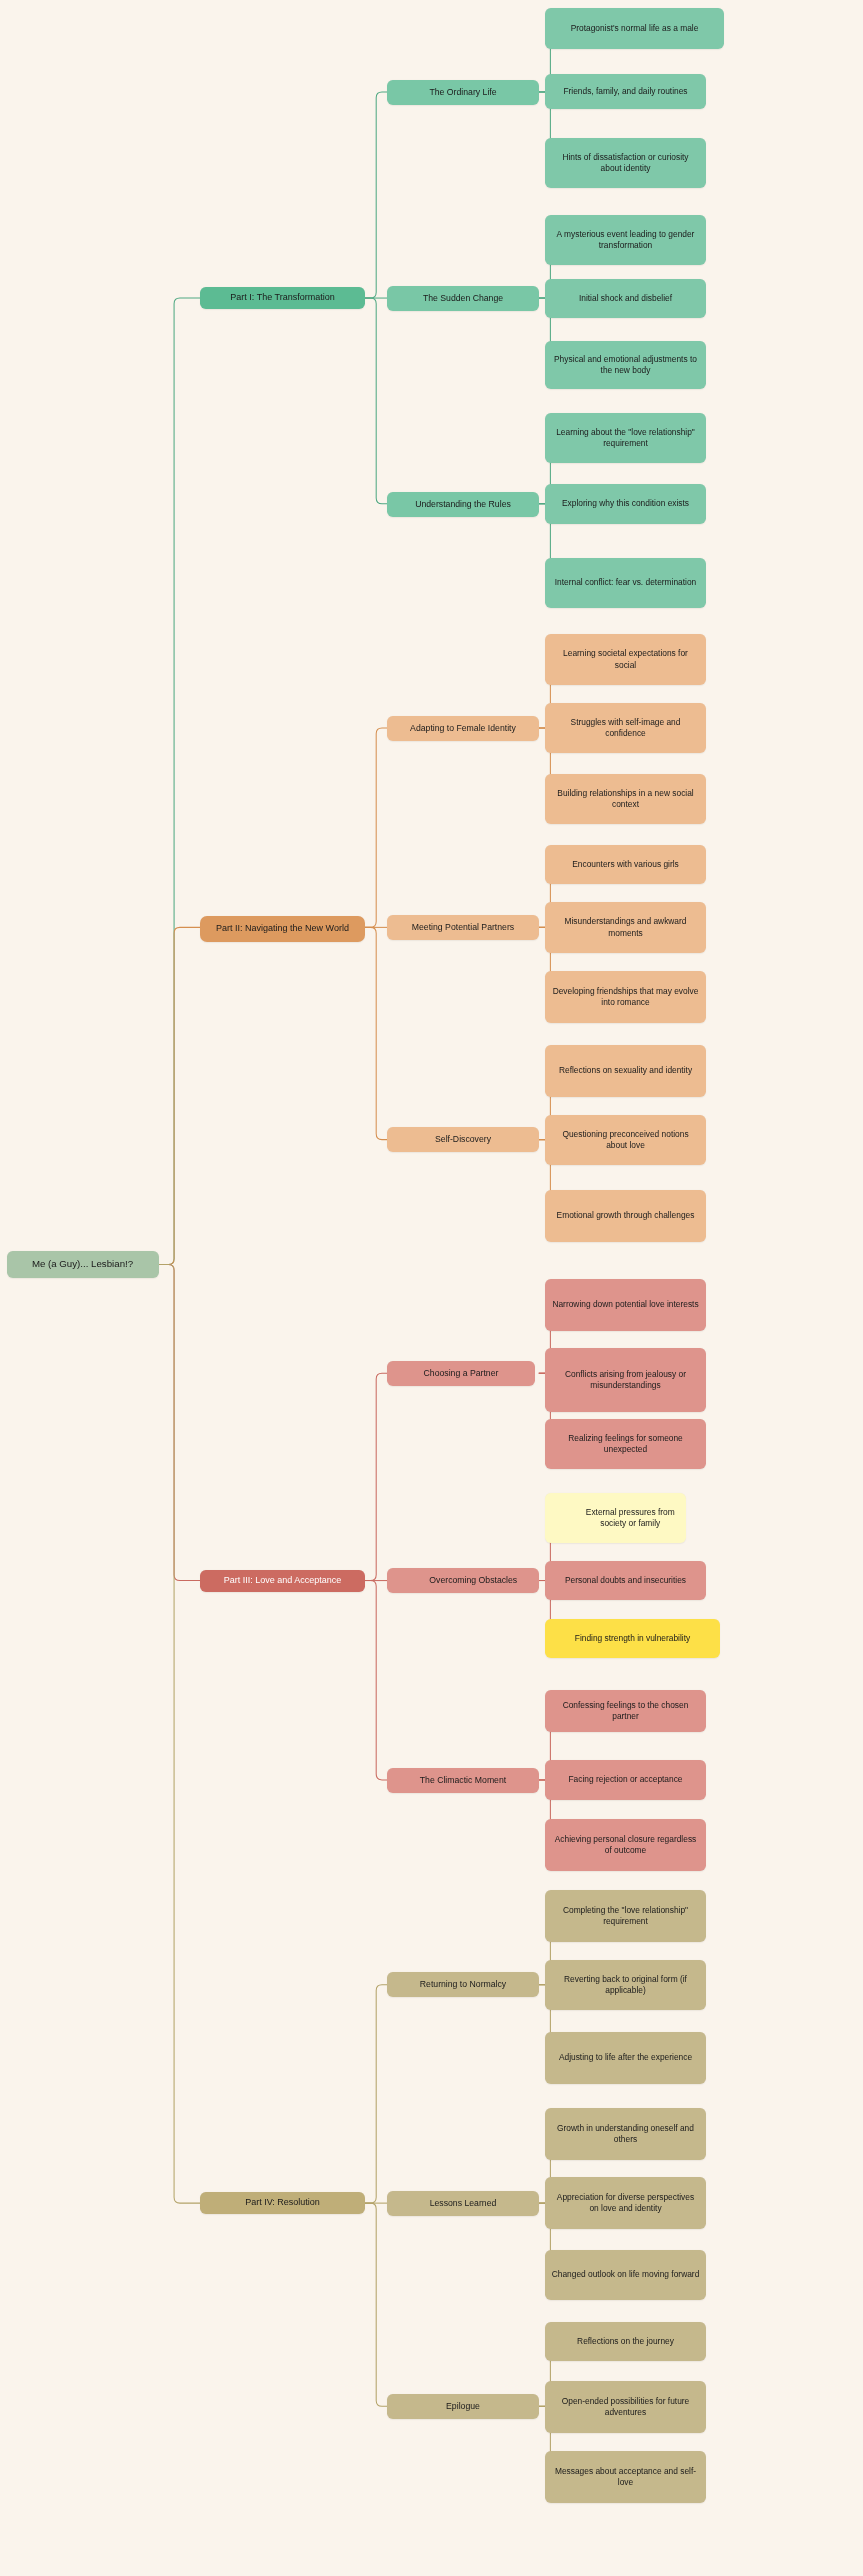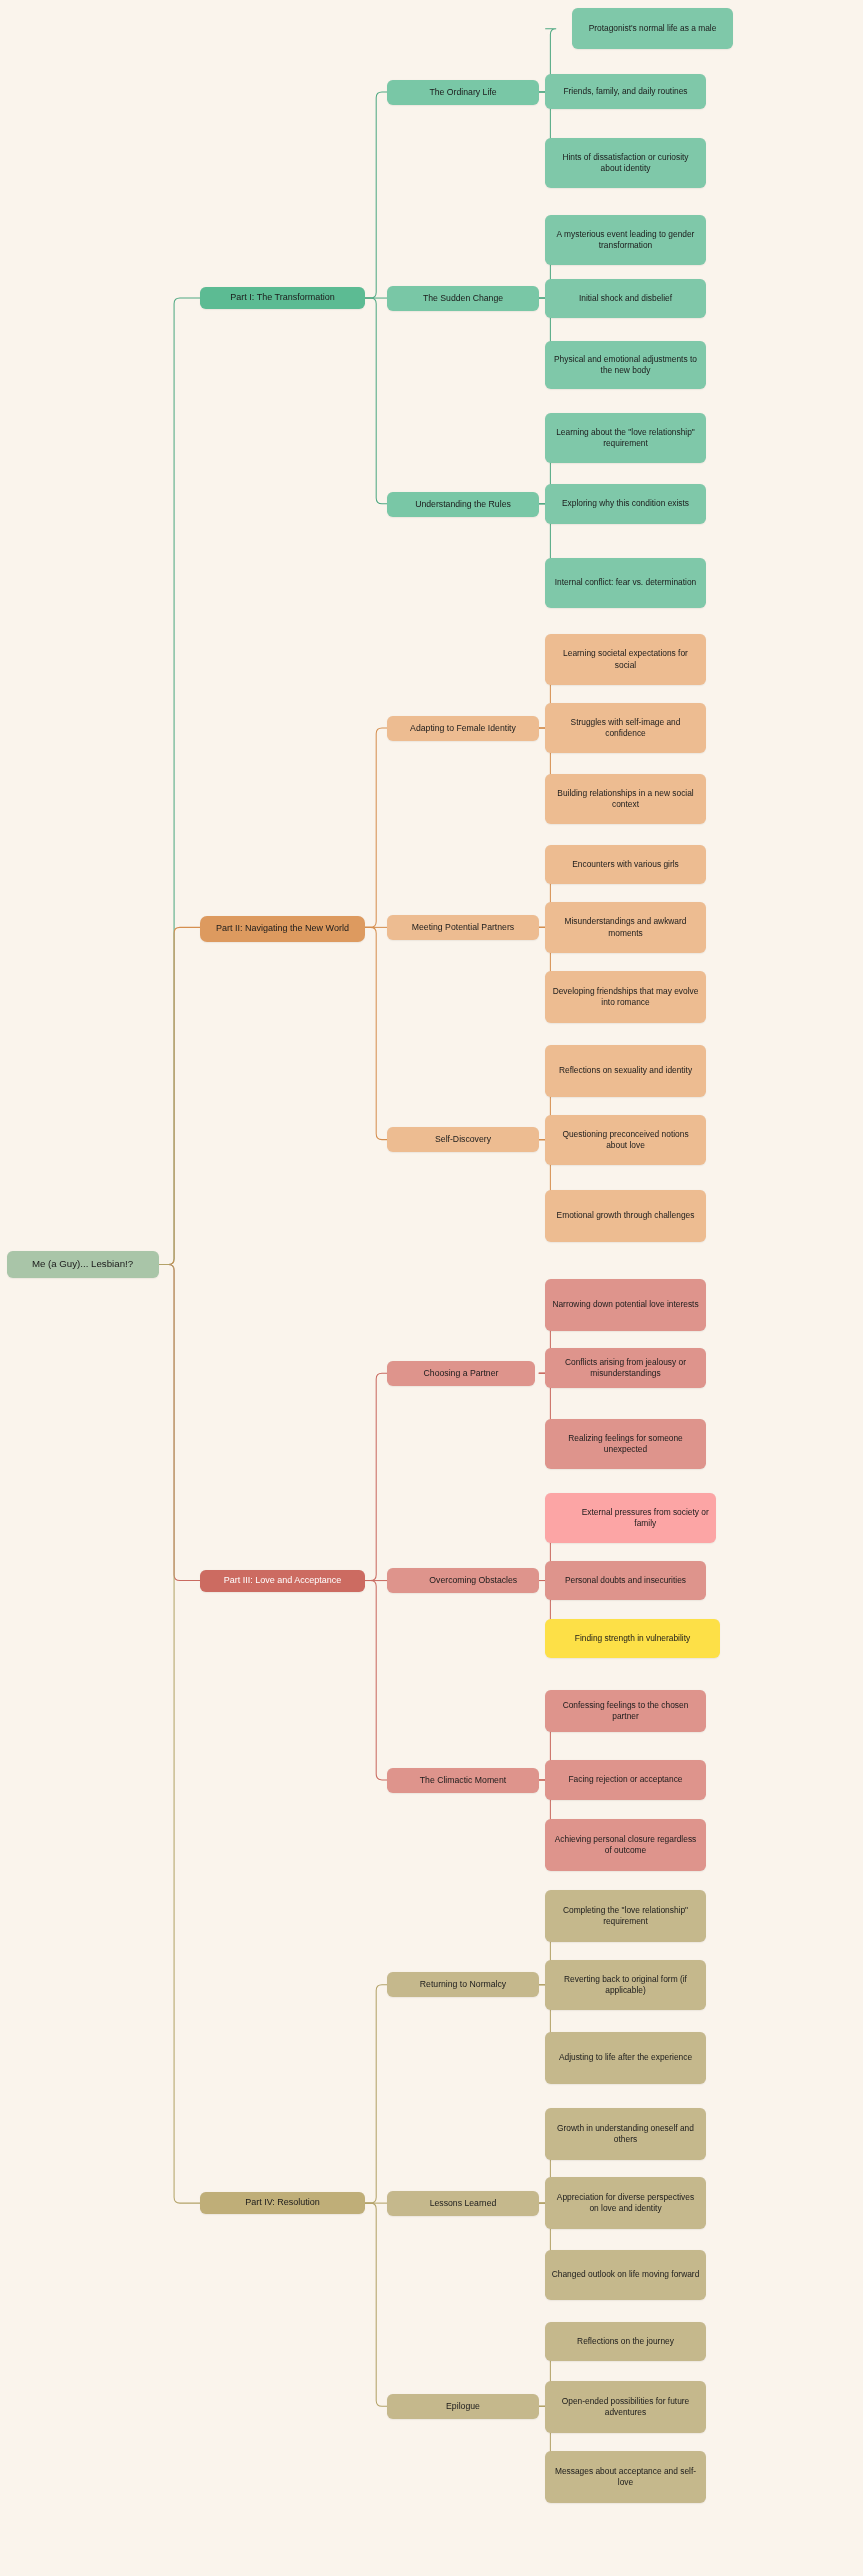--- a/index.html
+++ b/index.html
@@ -84,21 +84,21 @@
       <path d="M 835 3730 L 844 3730 Q 853 3730 853 3739 L 853 3831 Q 853 3840 862 3840 L 845 3840" fill="none" stroke="#B3A268" stroke-width="1.6"></path>
       <path d="M 565 3415 L 574 3415 Q 583 3415 583 3406 L 583 3085.5 Q 583 3076.5 592 3076.5 L 600 3076.5" fill="none" stroke="#B3A268" stroke-width="1.6"></path>
       <path d="M 565 3415 L 600 3415" fill="none" stroke="#B3A268" stroke-width="1.6"></path>
       <path d="M 565 3415 L 574 3415 Q 583 3415 583 3424 L 583 3721 Q 583 3730 592 3730 L 600 3730" fill="none" stroke="#B3A268" stroke-width="1.6"></path>
       <path d="M 245 1960 L 260.7 1960 Q 269.7 1960 269.7 1951 L 269.7 471 Q 269.7 462 278.7 462 L 310 462" fill="none" stroke="#4FA882" stroke-width="1.6"></path>
       <path d="M 245 1960 L 260.7 1960 Q 269.7 1960 269.7 1951 L 269.7 1446.5 Q 269.7 1437.5 278.7 1437.5 L 310 1437.5" fill="none" stroke="#D58F50" stroke-width="1.6"></path>
       <path d="M 245 1960 L 260.7 1960 Q 269.7 1960 269.7 1969 L 269.7 2441 Q 269.7 2450 278.7 2450 L 310 2450" fill="none" stroke="#C96A60" stroke-width="1.6"></path>
       <path d="M 245 1960 L 260.7 1960 Q 269.7 1960 269.7 1969 L 269.7 3406 Q 269.7 3415 278.7 3415 L 310 3415" fill="none" stroke="#B3A268" stroke-width="1.6"></path>
     </svg>
   <div id="nodes">
-      <div class="node leaf" style="left: 572px; top: 8.4px; width: 161px; height: 41px; background: rgb(127, 200, 169);">Protagonist's normal life as a male</div>
+      <div class="node leaf" style="left: 545px; top: 8.4px; width: 179px; height: 41px; background: rgb(127, 200, 169);">Protagonist's normal life as a male</div>
       <div class="node leaf" style="left: 545px; top: 74px; width: 161px; height: 35px; background: rgb(127, 200, 169);">Friends, family, and daily routines</div>
       <div class="node leaf" style="left: 545px; top: 138px; width: 161px; height: 50px; background: rgb(127, 200, 169);">Hints of dissatisfaction or curiosity about identity</div>
       <div class="node lvl2" style="left: 387px; top: 80px; width: 152px; height: 24.5px; background: rgb(121, 199, 166);">The Ordinary Life</div>
       <div class="node leaf" style="left: 545px; top: 215px; width: 161px; height: 50px; background: rgb(127, 200, 169);">A mysterious event leading to gender transformation</div>
       <div class="node leaf" style="left: 545px; top: 279px; width: 161px; height: 39px; background: rgb(127, 200, 169);">Initial shock and disbelief</div>
       <div class="node leaf" style="left: 545px; top: 341px; width: 161px; height: 48px; background: rgb(127, 200, 169);">Physical and emotional adjustments to the new body</div>
       <div class="node lvl2" style="left: 387px; top: 286px; width: 152px; height: 24.5px; background: rgb(121, 199, 166);">The Sudden Change</div>
       <div class="node leaf" style="left: 545px; top: 413px; width: 161px; height: 50px; background: rgb(127, 200, 169);">Learning about the "love relationship" requirement</div>
       <div class="node leaf" style="left: 545px; top: 484px; width: 161px; height: 40px; background: rgb(127, 200, 169);">Exploring why this condition exists</div>
       <div class="node leaf" style="left: 545px; top: 558px; width: 161px; height: 50px; background: rgb(127, 200, 169);">Internal conflict: fear vs. determination</div>
@@ -111,24 +111,24 @@
       <div class="node leaf" style="left: 545px; top: 845px; width: 161px; height: 39px; background: rgb(237, 188, 145);">Encounters with various girls</div>
       <div class="node leaf" style="left: 545px; top: 902px; width: 161px; height: 51px; background: rgb(237, 188, 145);">Misunderstandings and awkward moments</div>
       <div class="node leaf" style="left: 545px; top: 971px; width: 161px; height: 52px; background: rgb(237, 188, 145);">Developing friendships that may evolve into romance</div>
       <div class="node lvl2" style="left: 387px; top: 915px; width: 152px; height: 24.5px; background: rgb(237, 188, 145);">Meeting Potential Partners</div>
       <div class="node leaf" style="left: 545px; top: 1045px; width: 161px; height: 52px; background: rgb(237, 188, 145);">Reflections on sexuality and identity</div>
       <div class="node leaf" style="left: 545px; top: 1115px; width: 161px; height: 50px; background: rgb(237, 188, 145);">Questioning preconceived notions about love</div>
       <div class="node leaf" style="left: 545px; top: 1190px; width: 161px; height: 52px; background: rgb(237, 188, 145);">Emotional growth through challenges</div>
       <div class="node lvl2" style="left: 387px; top: 1127px; width: 152px; height: 24.5px; background: rgb(237, 188, 145);">Self-Discovery</div>
       <div class="node lvl1" style="left: 200px; top: 916px; width: 165px; height: 26px; background: rgb(221, 154, 95); border-radius: 7px;">Part II: Navigating the New World</div>
       <div class="node leaf" style="left: 545px; top: 1279px; width: 161px; height: 52px; background: rgb(222, 148, 140);">Narrowing down potential love interests</div>
-      <div class="node leaf" style="left: 545px; top: 1348px; width: 161px; height: 40px; background: rgb(222, 148, 140);">Conflicts arising from jealousy or misunderstandings</div>
+      <div class="node leaf" style="left: 545px; top: 1348px; width: 161px; height: 64px; background: rgb(222, 148, 140);">Conflicts arising from jealousy or misunderstandings</div>
       <div class="node leaf" style="left: 545px; top: 1419px; width: 161px; height: 50px; background: rgb(222, 148, 140);">Realizing feelings for someone unexpected</div>
       <div class="node lvl2" style="left: 387px; top: 1361px; width: 148px; height: 24.5px; background: rgb(222, 148, 140);">Choosing a Partner</div>
-      <div class="node leaf" style="left: 545px; top: 1493px; width: 171px; height: 50px; background: #fca5a5; padding-left: 36px;">External pressures from society or family</div>
+      <div class="node leaf" style="left: 545px; top: 1493px; width: 141px; height: 50px; background: #fef9c3; padding-left: 36px;">External pressures from society or family</div>
       <div class="node leaf" style="left: 545px; top: 1561px; width: 161px; height: 39px; background: rgb(222, 148, 140);">Personal doubts and insecurities</div>
       <div class="node leaf" style="left: 545px; top: 1619px; width: 175px; height: 39px; background: #fde047;">Finding strength in vulnerability</div>
       <div class="node lvl2" style="left: 387px; top: 1568px; width: 152px; height: 24.5px; background: rgb(222, 148, 140); padding-left: 27px;">Overcoming Obstacles</div>
       <div class="node leaf" style="left: 545px; top: 1690px; width: 161px; height: 42px; background: rgb(222, 148, 140);">Confessing feelings to the chosen partner</div>
       <div class="node leaf" style="left: 545px; top: 1760px; width: 161px; height: 40px; background: rgb(222, 148, 140);">Facing rejection or acceptance</div>
       <div class="node leaf" style="left: 545px; top: 1819px; width: 161px; height: 52px; background: rgb(222, 148, 140);">Achieving personal closure regardless of outcome</div>
       <div class="node lvl2" style="left: 387px; top: 1768px; width: 152px; height: 24.5px; background: rgb(222, 148, 140);">The Climactic Moment</div>
       <div class="node lvl1 white-text" style="left: 200px; top: 1570px; width: 165px; height: 22px; background: rgb(204, 107, 97);">Part III: Love and Acceptance</div>
       <div class="node leaf" style="left: 545px; top: 1890px; width: 161px; height: 52px; background: rgb(197, 184, 140);">Completing the "love relationship" requirement</div>
       <div class="node leaf" style="left: 545px; top: 1960px; width: 161px; height: 50px; background: rgb(197, 184, 140);">Reverting back to original form (if applicable)</div>

